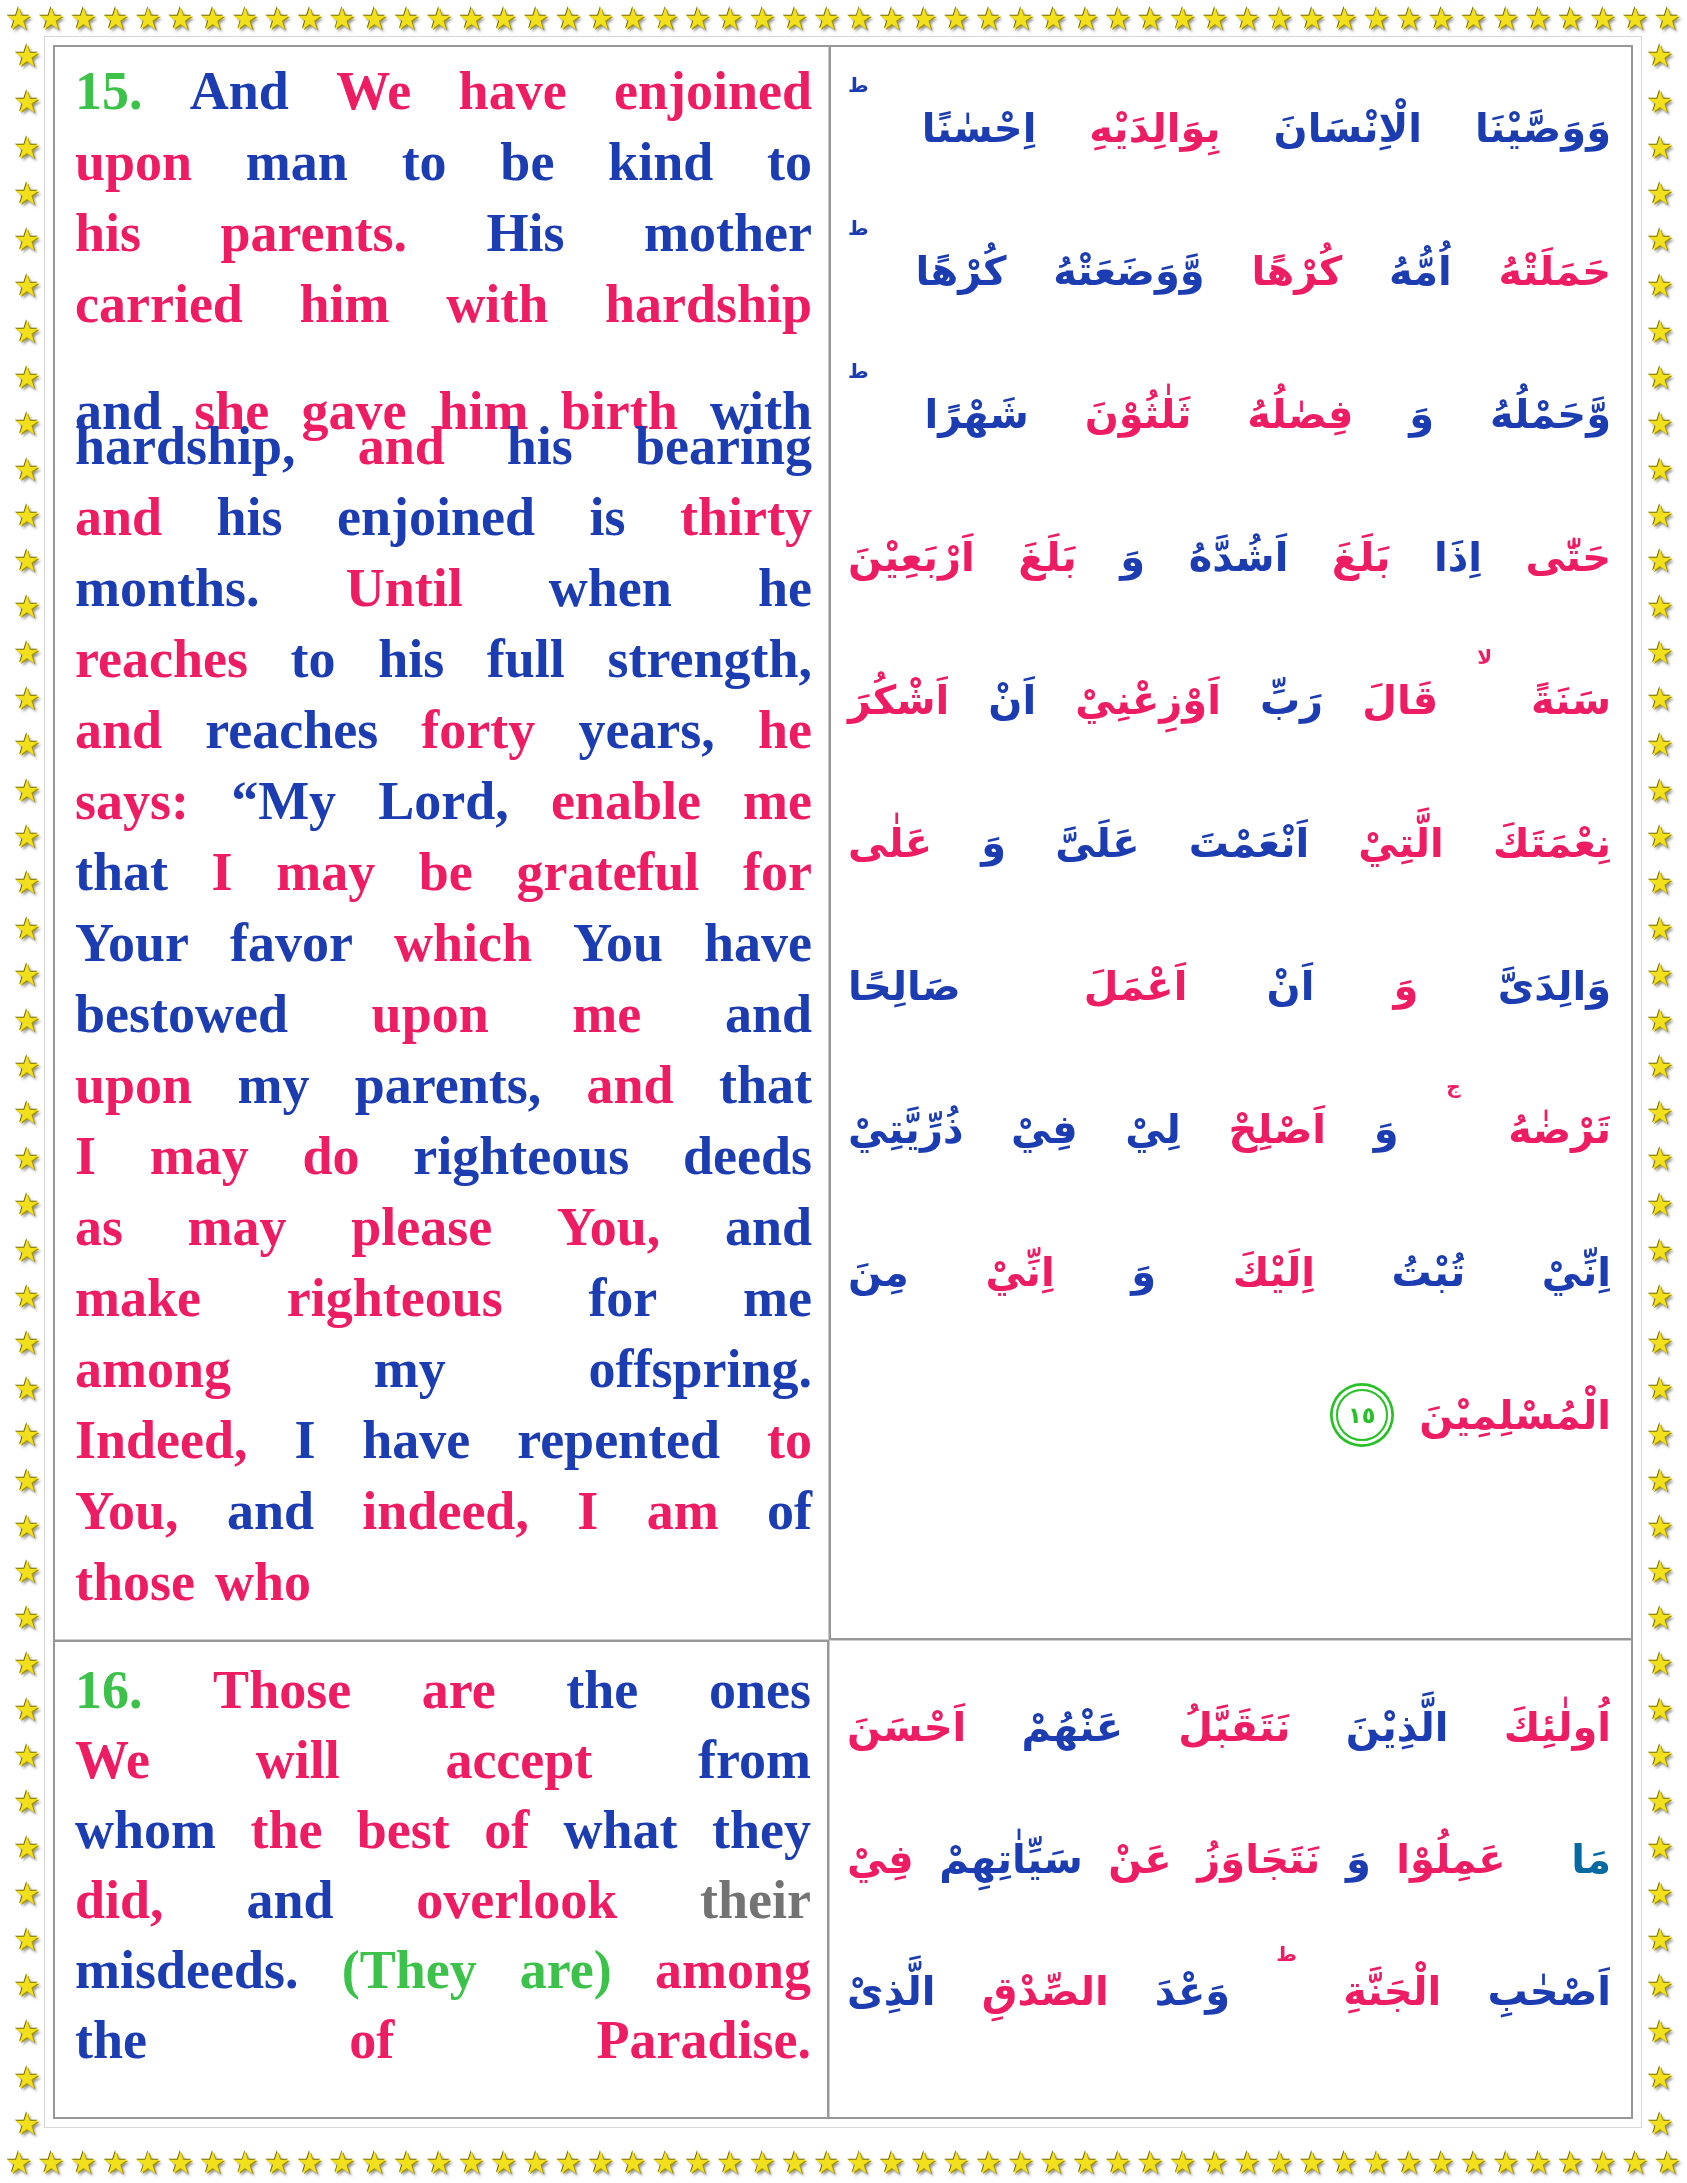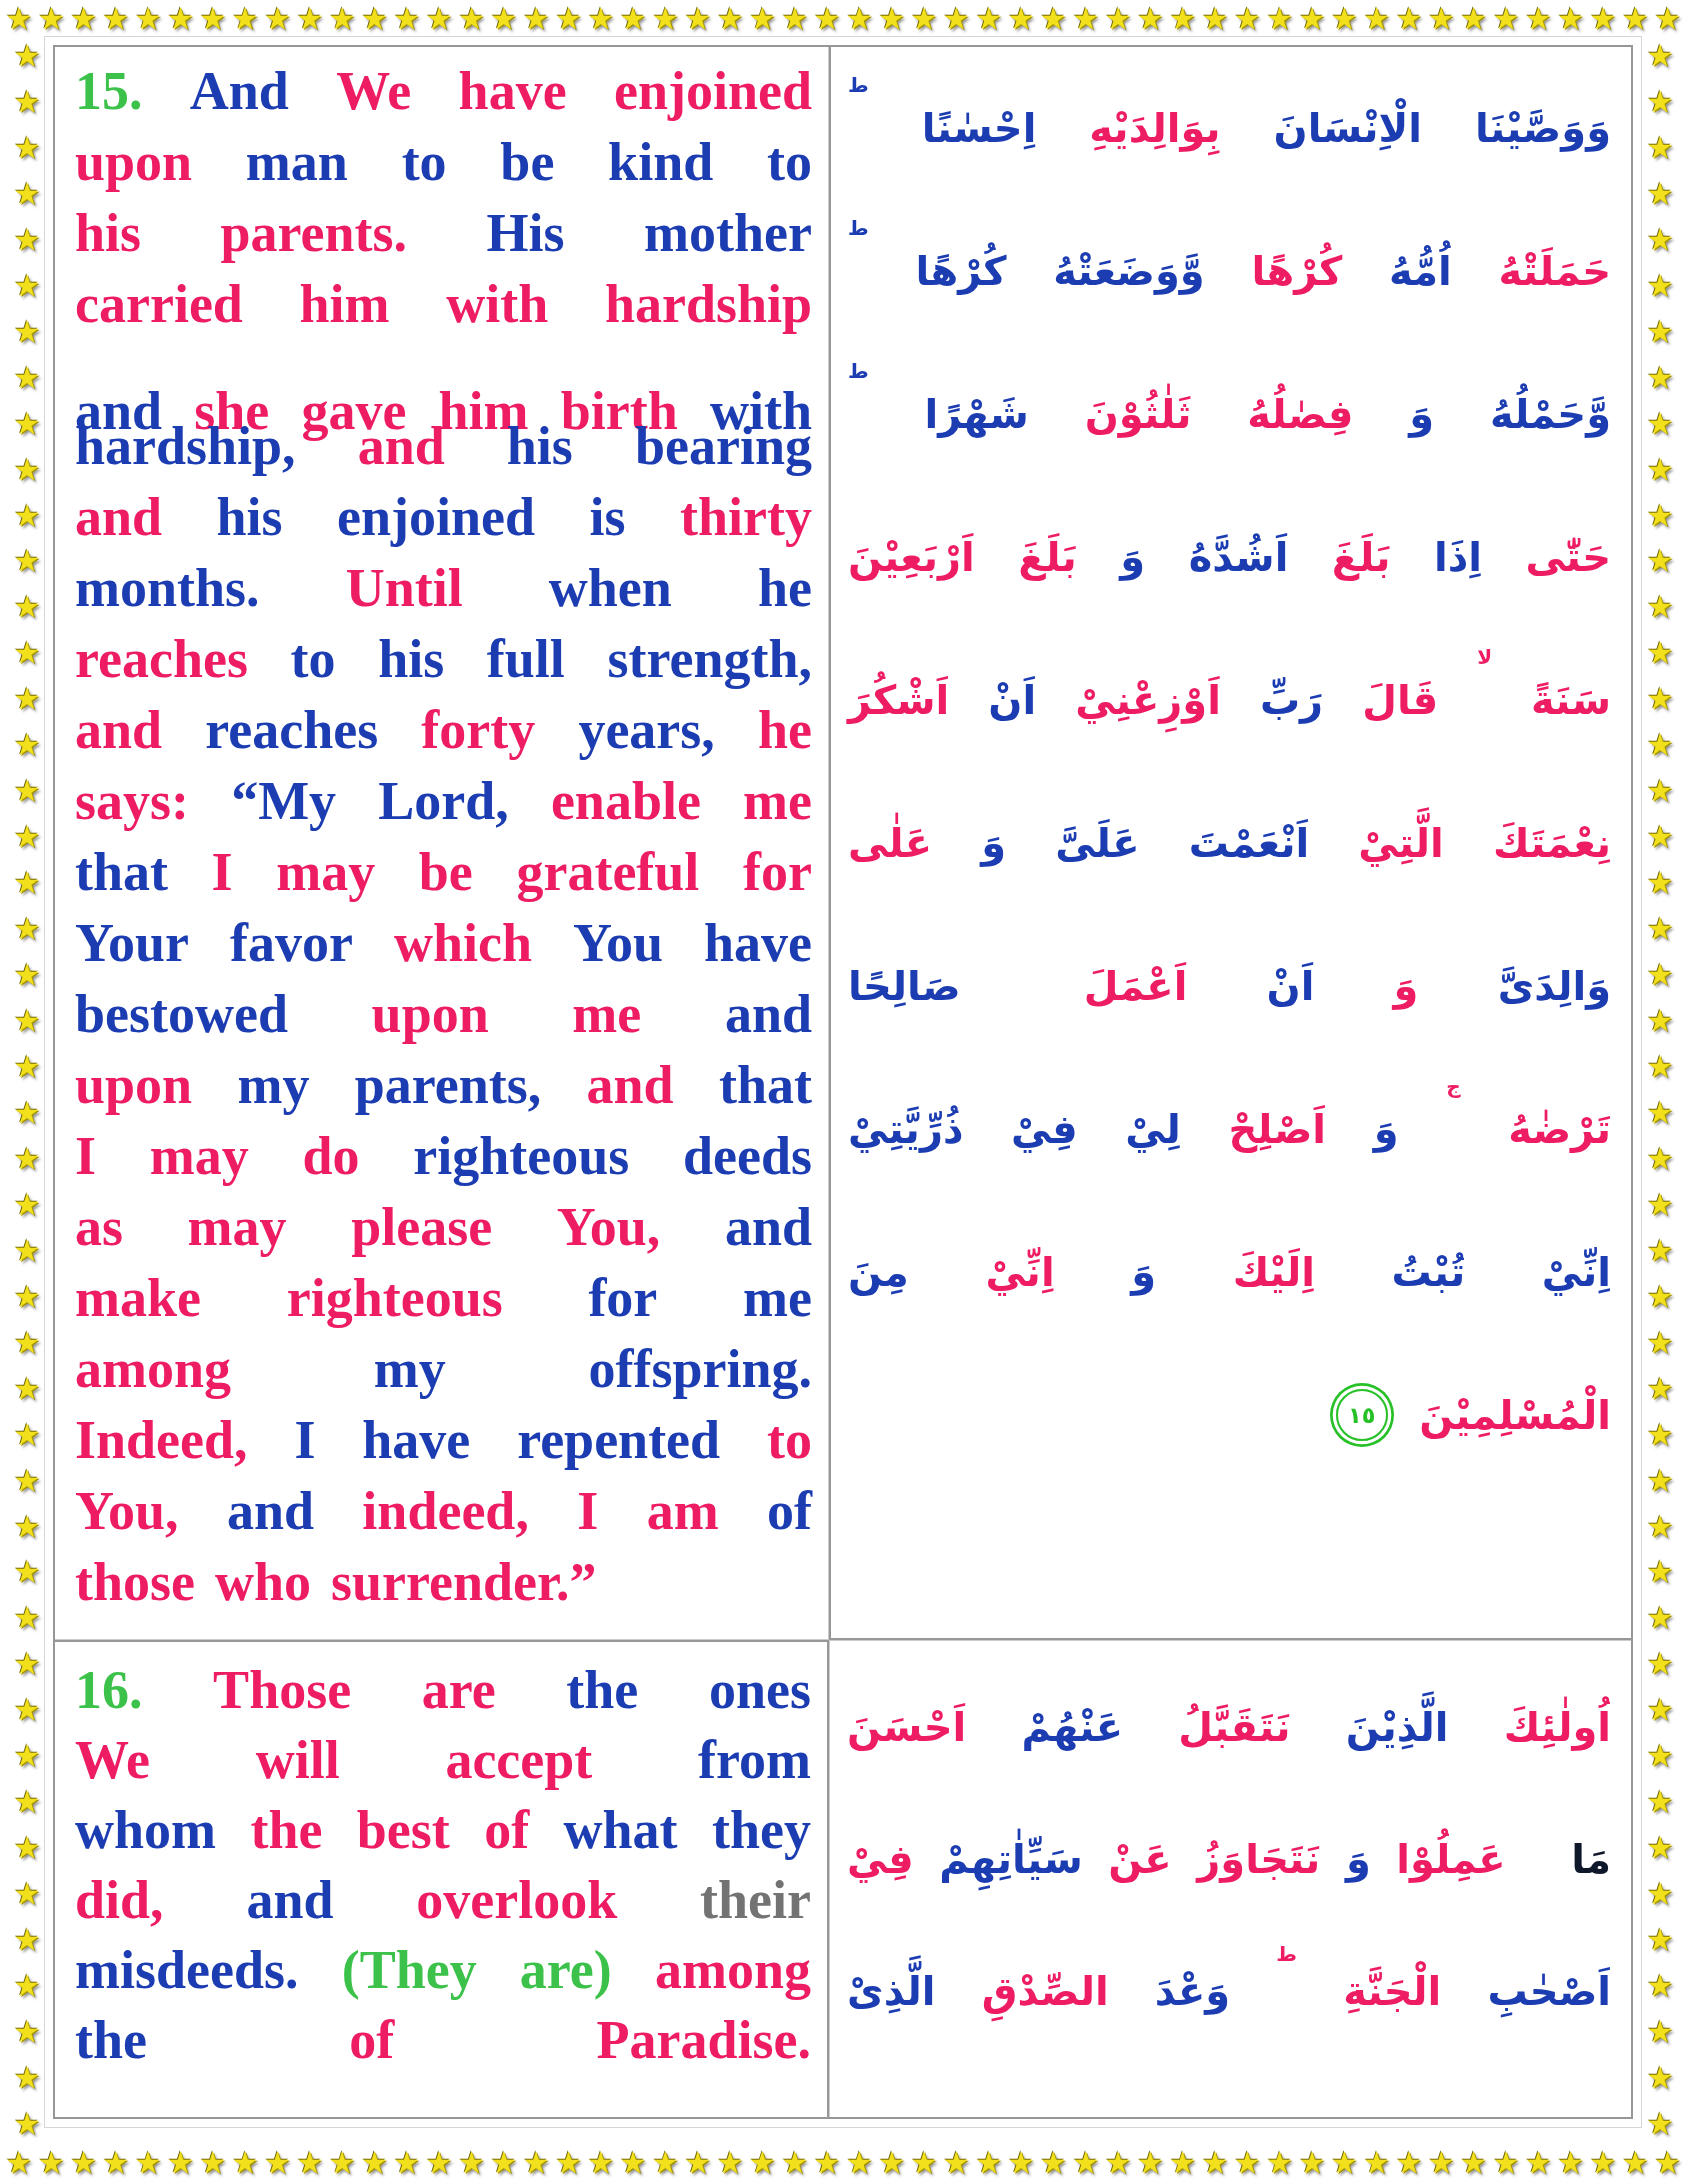--- a/index.html
+++ b/index.html
@@ -415,21 +415,20 @@
           <span style="color: rgb(238, 28, 99);">You,</span>
           <span style="color: rgb(28, 60, 178);">and</span>
           <span style="color: rgb(238, 28, 99);">indeed,</span>
           <span style="color: rgb(238, 28, 99);">I</span>
           <span style="color: rgb(238, 28, 99);">am</span>
           <span style="color: rgb(28, 60, 178);">of</span>
         </div>
         <div class="line nojust">
           <span style="color: rgb(238, 28, 99);">those</span>
           <span style="color: rgb(238, 28, 99);">who</span>
-          <span style="color: rgb(238, 28, 99);">surrender.”</span>
         </div>
       </div>
     <div class="cell ar15" id="ar15">
         <div class="aline">
           <span style="color: rgb(28, 60, 178);">وَوَصَّيْنَا</span>
           <span style="color: rgb(28, 60, 178);">الْاِنْسَانَ</span>
           <span style="color: rgb(238, 28, 99);">بِوَالِدَيْهِ</span>
           <span style="color: rgb(28, 60, 178);">اِحْسٰنًا</span>
           <span class="mark" style="color: rgb(28, 60, 178);">ط</span>
         </div>
@@ -546,21 +545,21 @@
       </div>
     <div class="cell ar16" id="ar16">
         <div class="aline">
           <span style="color: rgb(238, 28, 99);">اُولٰئِكَ</span>
           <span style="color: rgb(28, 60, 178);">الَّذِيْنَ</span>
           <span style="color: rgb(238, 28, 99);">نَتَقَبَّلُ</span>
           <span style="color: rgb(28, 60, 178);">عَنْهُمْ</span>
           <span style="color: rgb(238, 28, 99);">اَحْسَنَ</span>
         </div>
         <div class="aline">
-          <span style="color: #0f172a; margin-left: 40px;">مَا</span>
+          <span style="color: #0369a1; margin-left: 40px;">مَا</span>
           <span style="color: rgb(238, 28, 99);">عَمِلُوْا</span>
           <span style="color: rgb(28, 60, 178);">وَ</span>
           <span style="color: rgb(238, 28, 99);">نَتَجَاوَزُ</span>
           <span style="color: rgb(238, 28, 99);">عَنْ</span>
           <span style="color: rgb(28, 60, 178);">سَيِّاٰتِهِمْ</span>
           <span style="color: rgb(238, 28, 99);">فِيْ</span>
         </div>
         <div class="aline">
           <span style="color: rgb(28, 60, 178);">اَصْحٰبِ</span>
           <span style="color: rgb(238, 28, 99);">الْجَنَّةِ</span>

